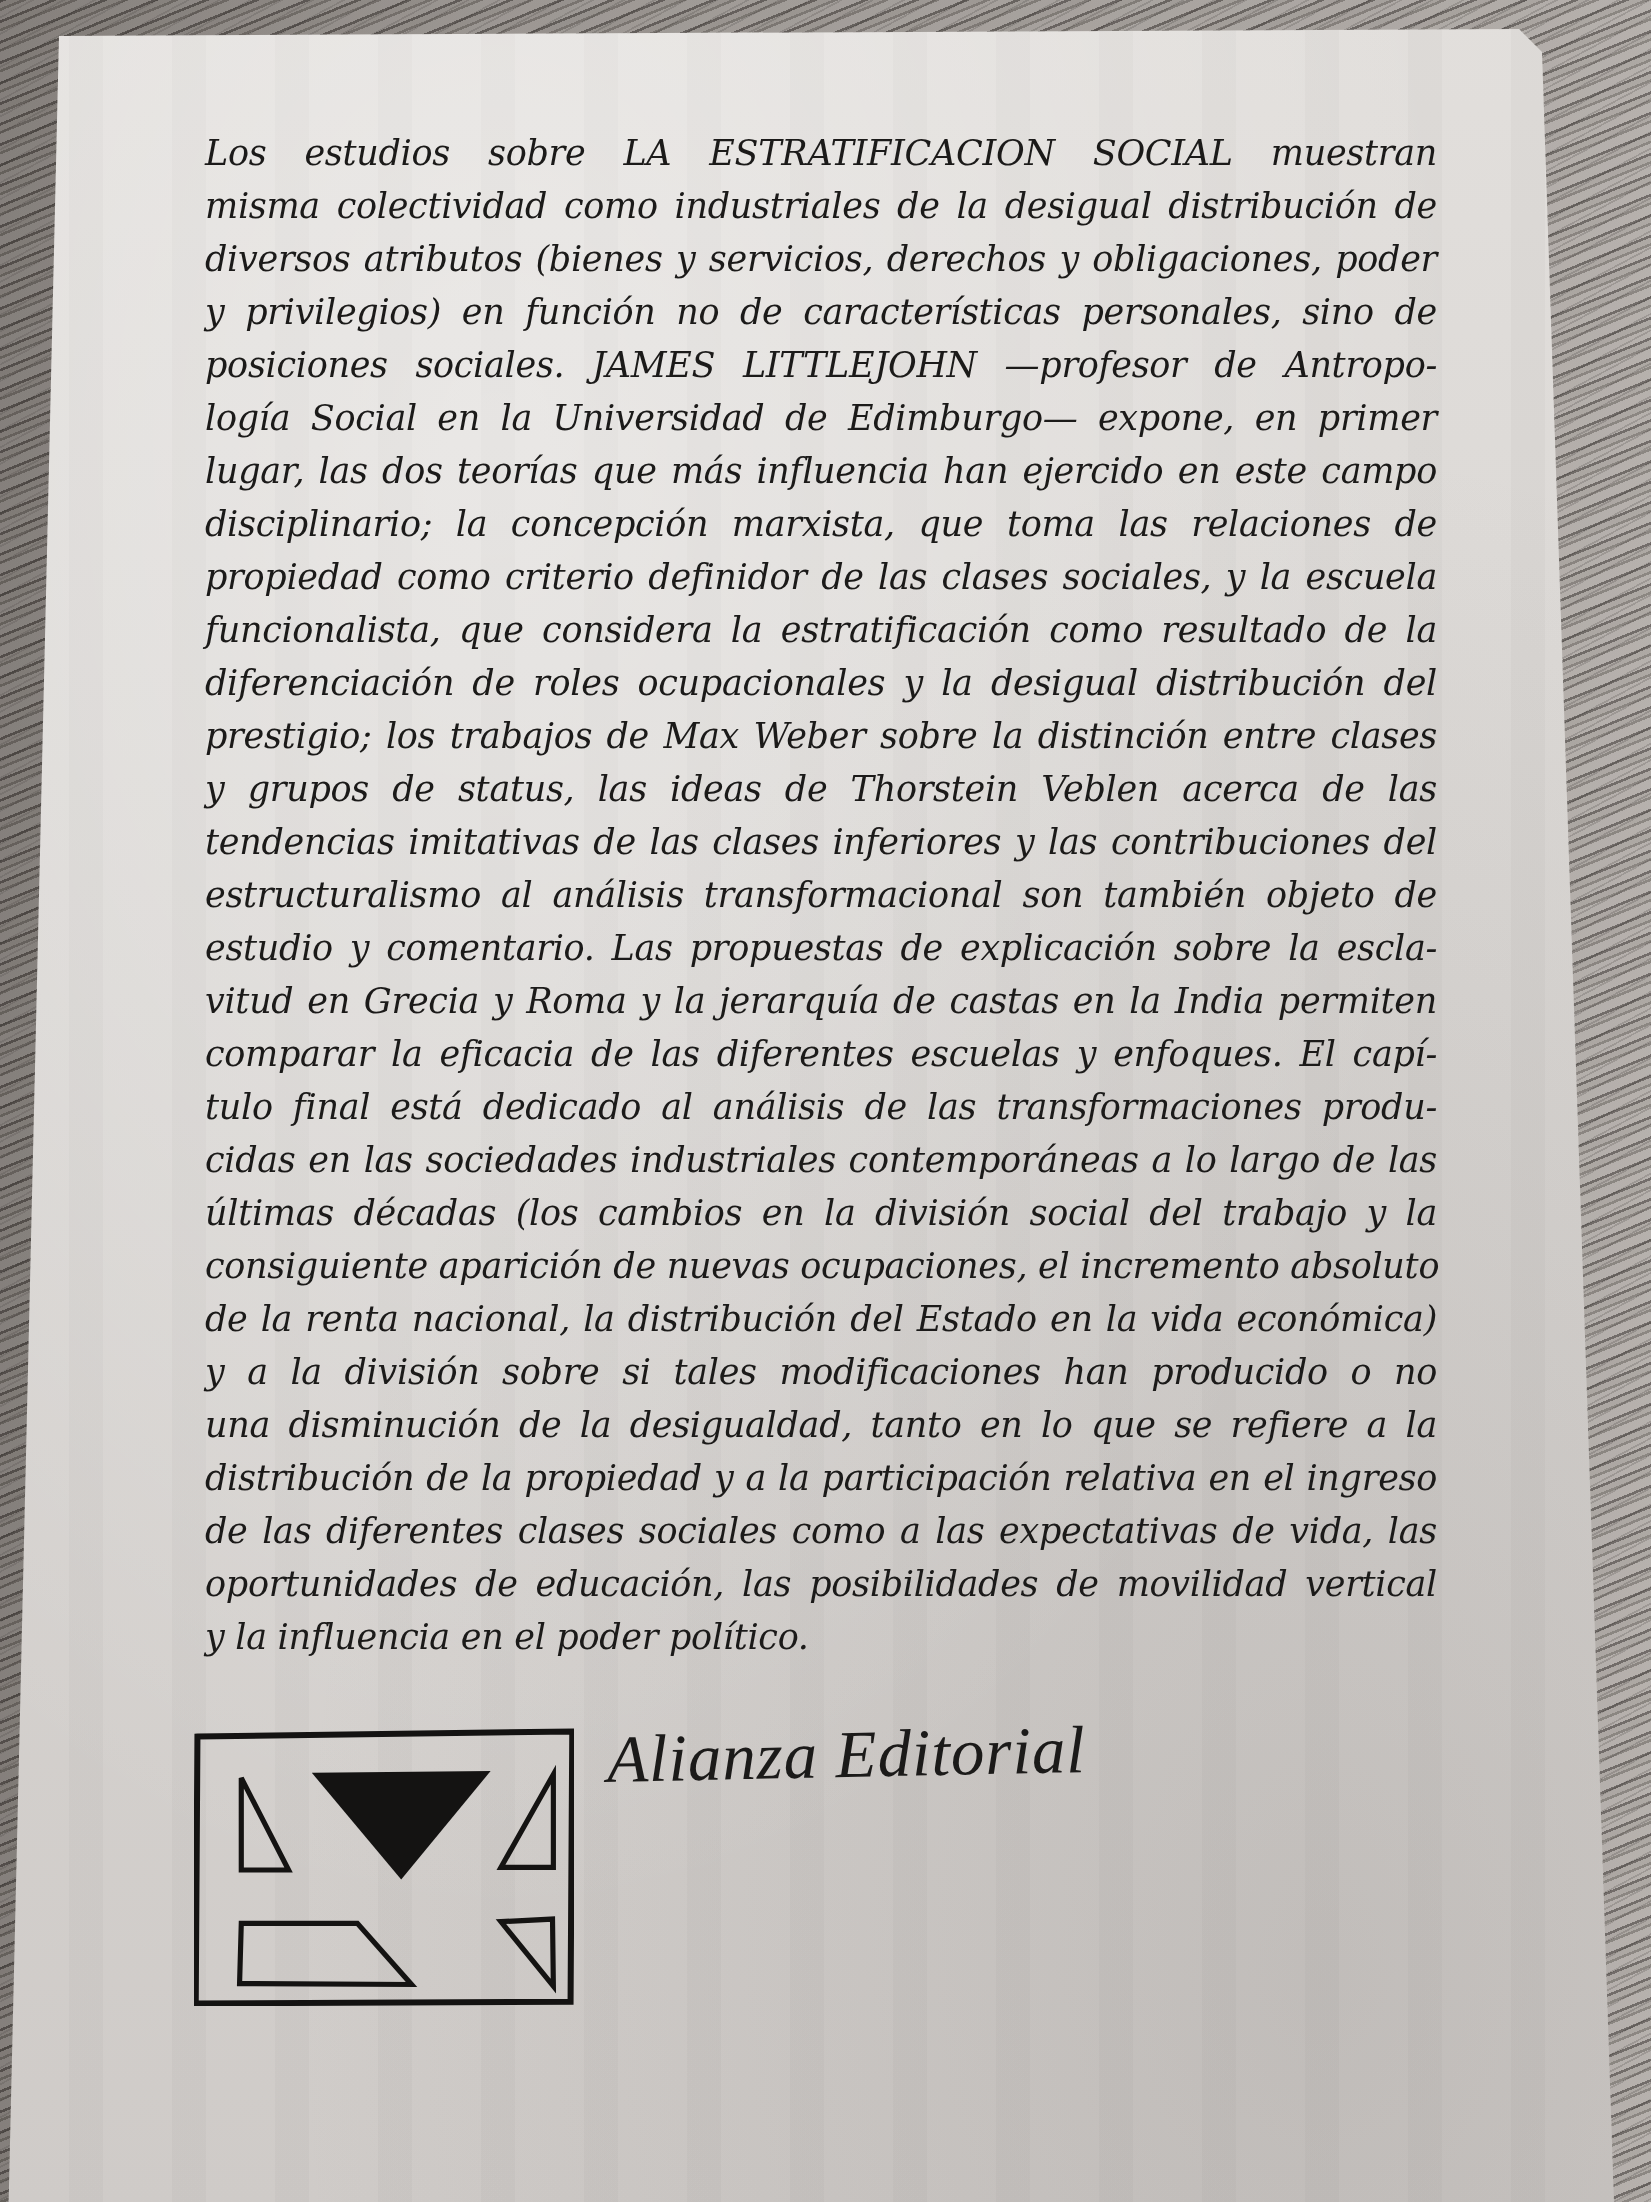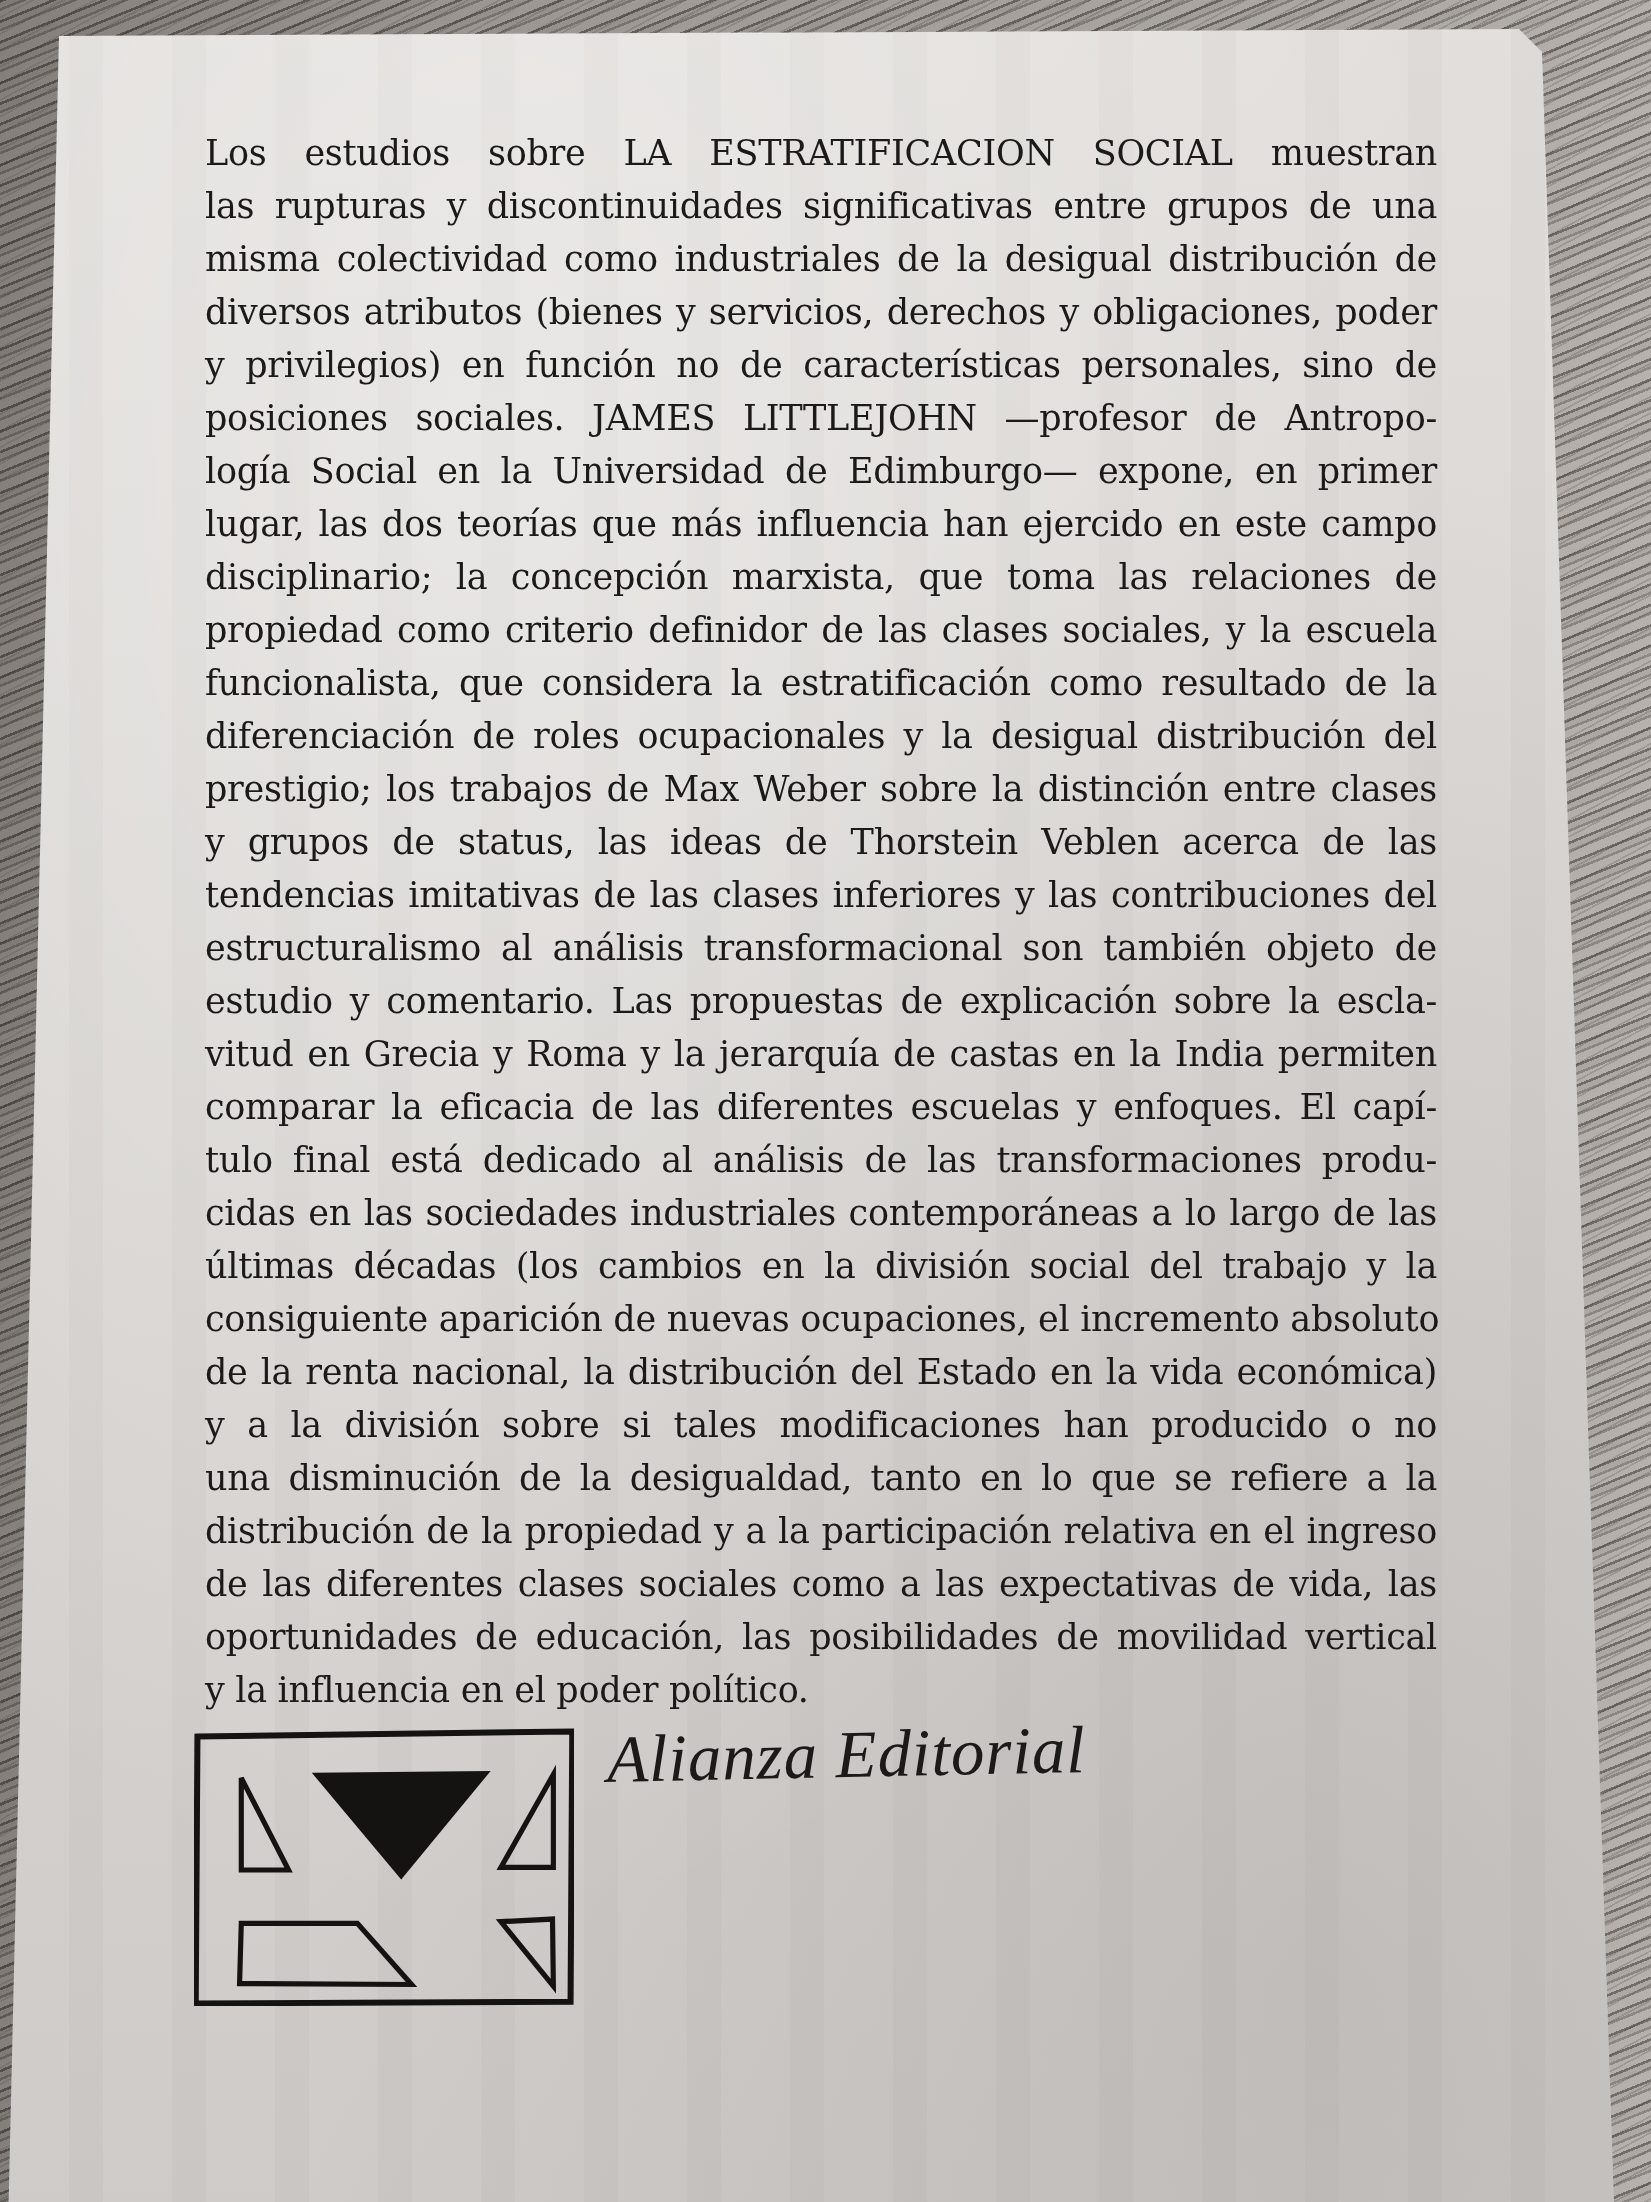--- a/index.html
+++ b/index.html
@@ -50,20 +50,21 @@
       letter-spacing: -0.3px;
     }
     .line {
       display: block;
       height: 53px;
       line-height: 53px;
       white-space: nowrap;
       text-align: justify;
       text-align-last: justify;
       transform-origin: left center;
+      font-style: italic;
     }
     .line.last {
       text-align-last: left;
     }
     .logo {
       position: absolute;
       left: 194px;
       top: 1728px;
       width: 380px;
       height: 278px;
@@ -86,21 +87,20 @@
       transform-origin: left center;
     }
   </style>
 </head>
 <body>
 
 <div class="page">
 
   <div class="body-text">
     <span class="line">Los estudios sobre LA ESTRATIFICACION SOCIAL muestran</span>
-    <span class="line">las rupturas y discontinuidades significativas entre grupos de una</span>
     <span class="line">misma colectividad como industriales de la desigual distribución de</span>
     <span class="line">diversos atributos (bienes y servicios, derechos y obligaciones, poder</span>
     <span class="line">y privilegios) en función no de características personales, sino de</span>
     <span class="line">posiciones sociales. JAMES LITTLEJOHN —profesor de Antropo-</span>
     <span class="line">logía Social en la Universidad de Edimburgo— expone, en primer</span>
     <span class="line">lugar, las dos teorías que más influencia han ejercido en este campo</span>
     <span class="line">disciplinario; la concepción marxista, que toma las relaciones de</span>
     <span class="line">propiedad como criterio definidor de las clases sociales, y la escuela</span>
     <span class="line">funcionalista, que considera la estratificación como resultado de la</span>
     <span class="line">diferenciación de roles ocupacionales y la desigual distribución del</span>

